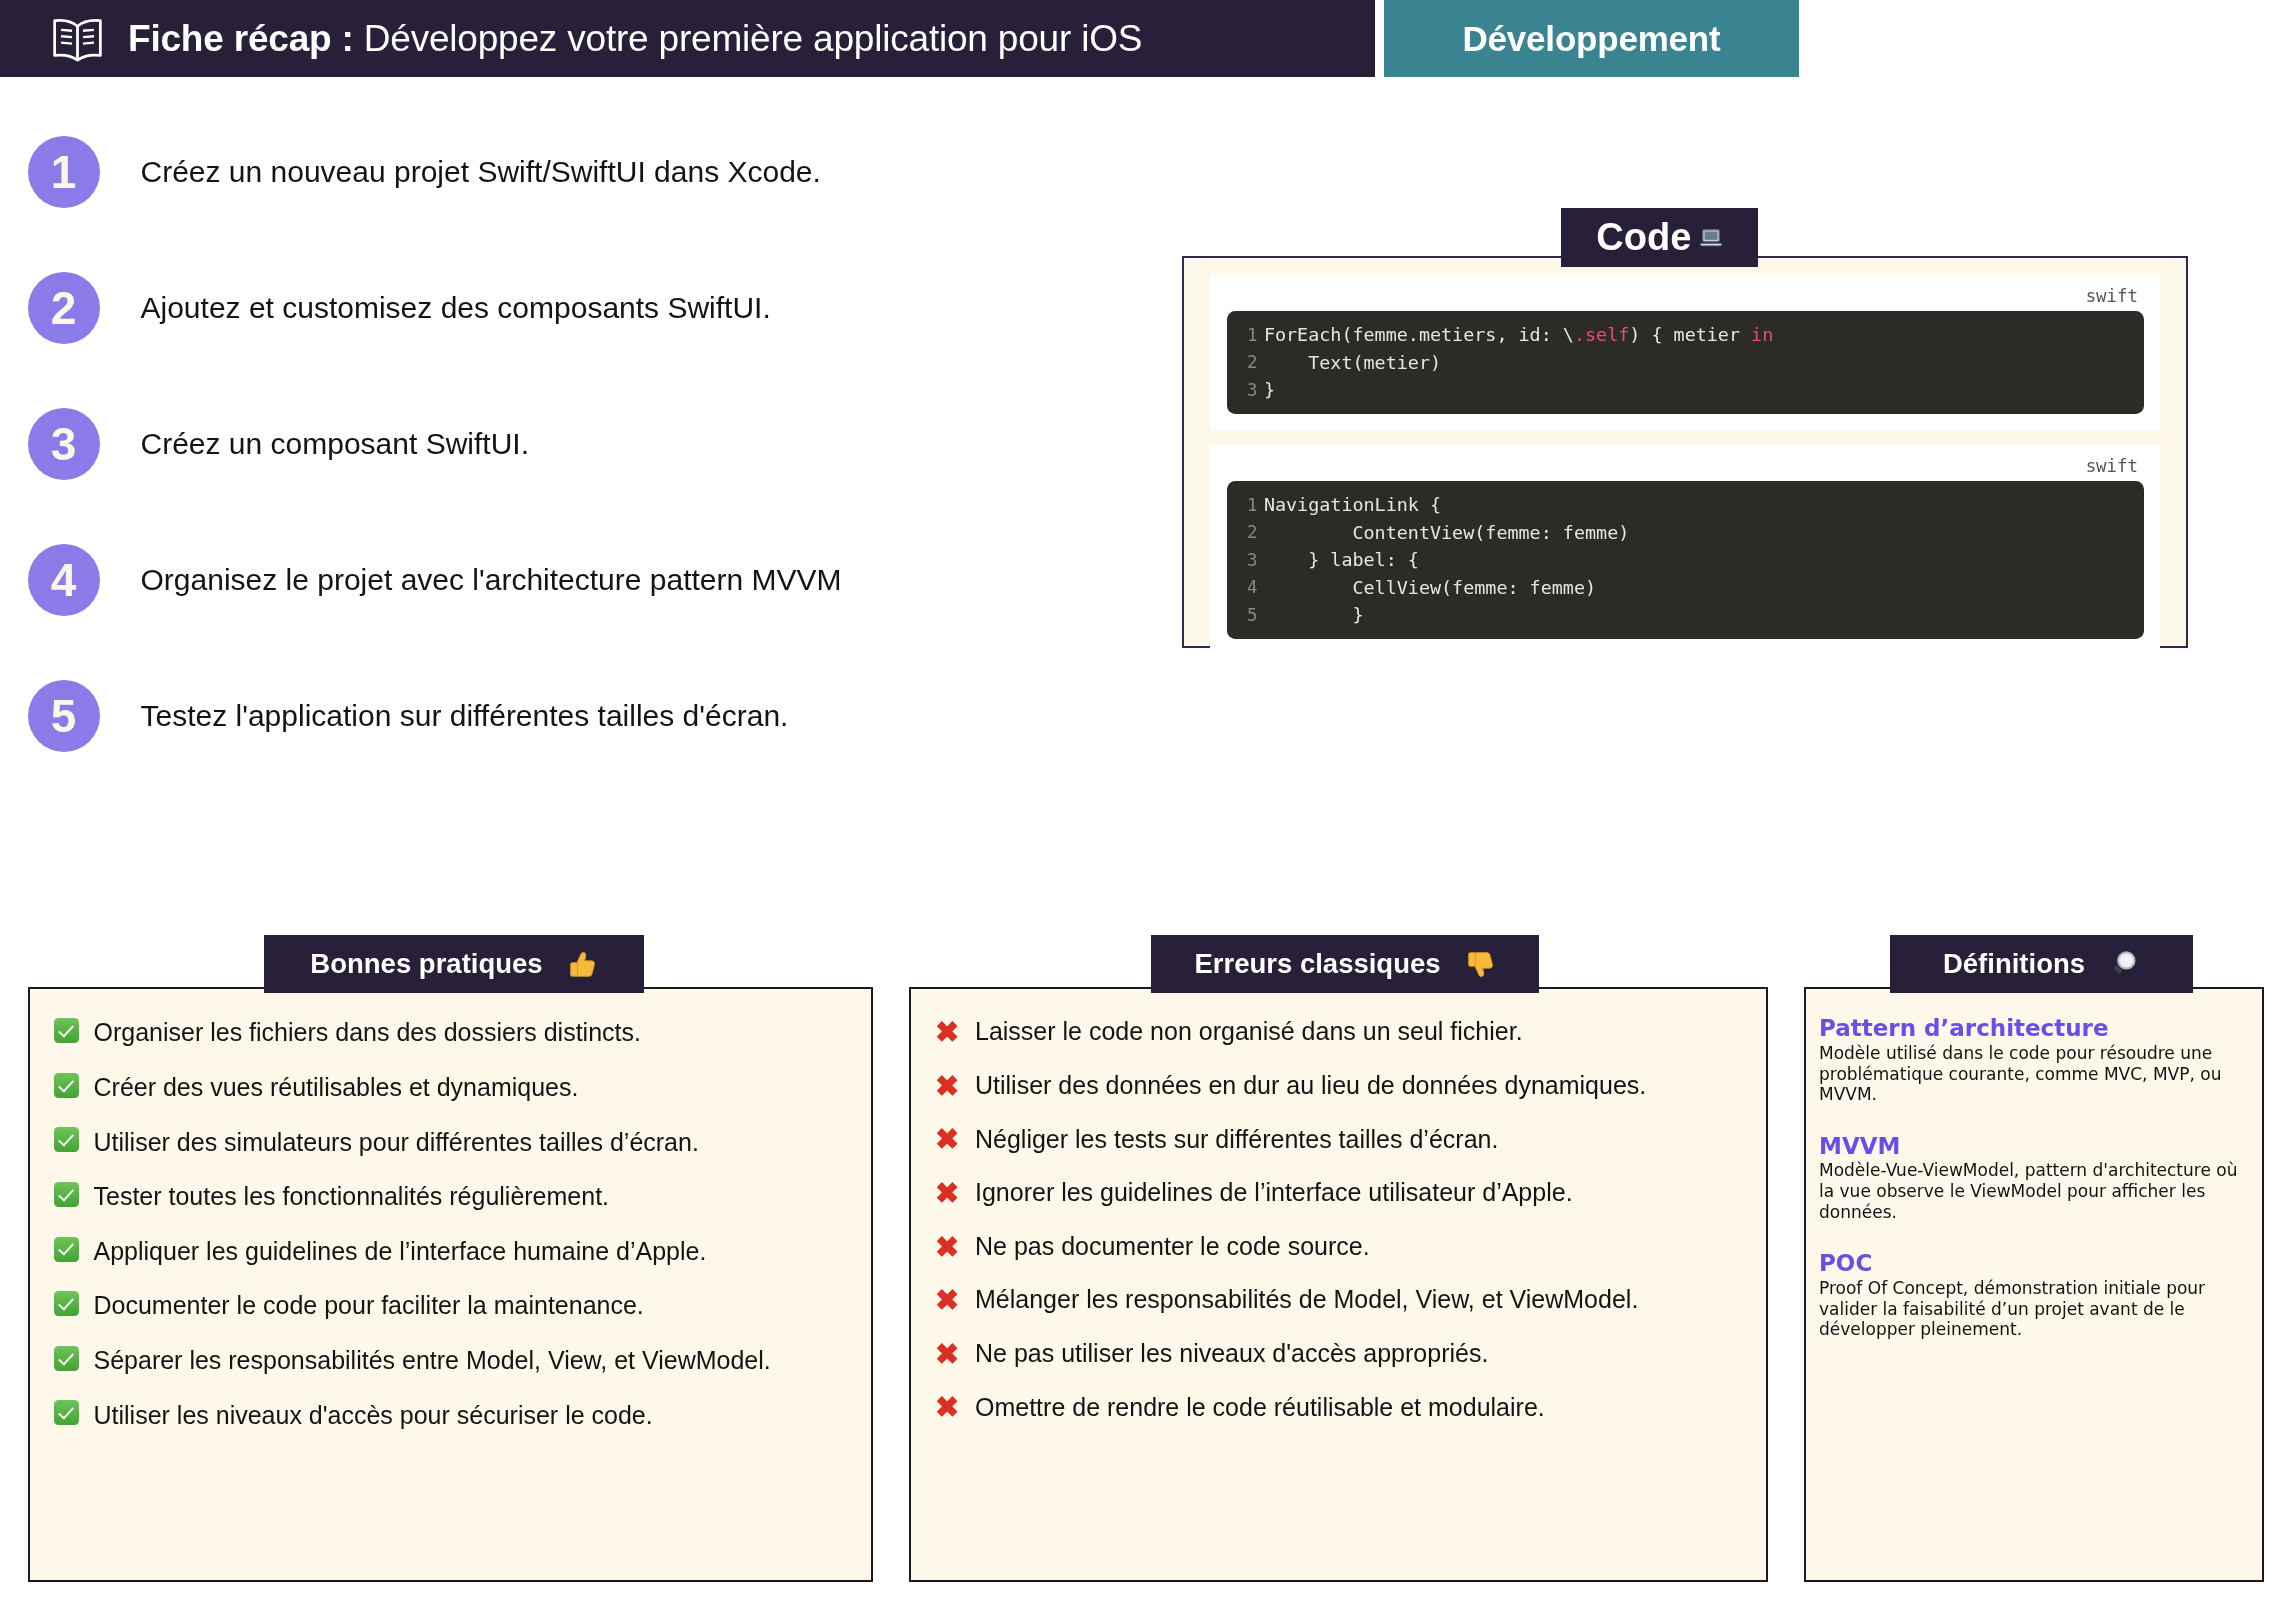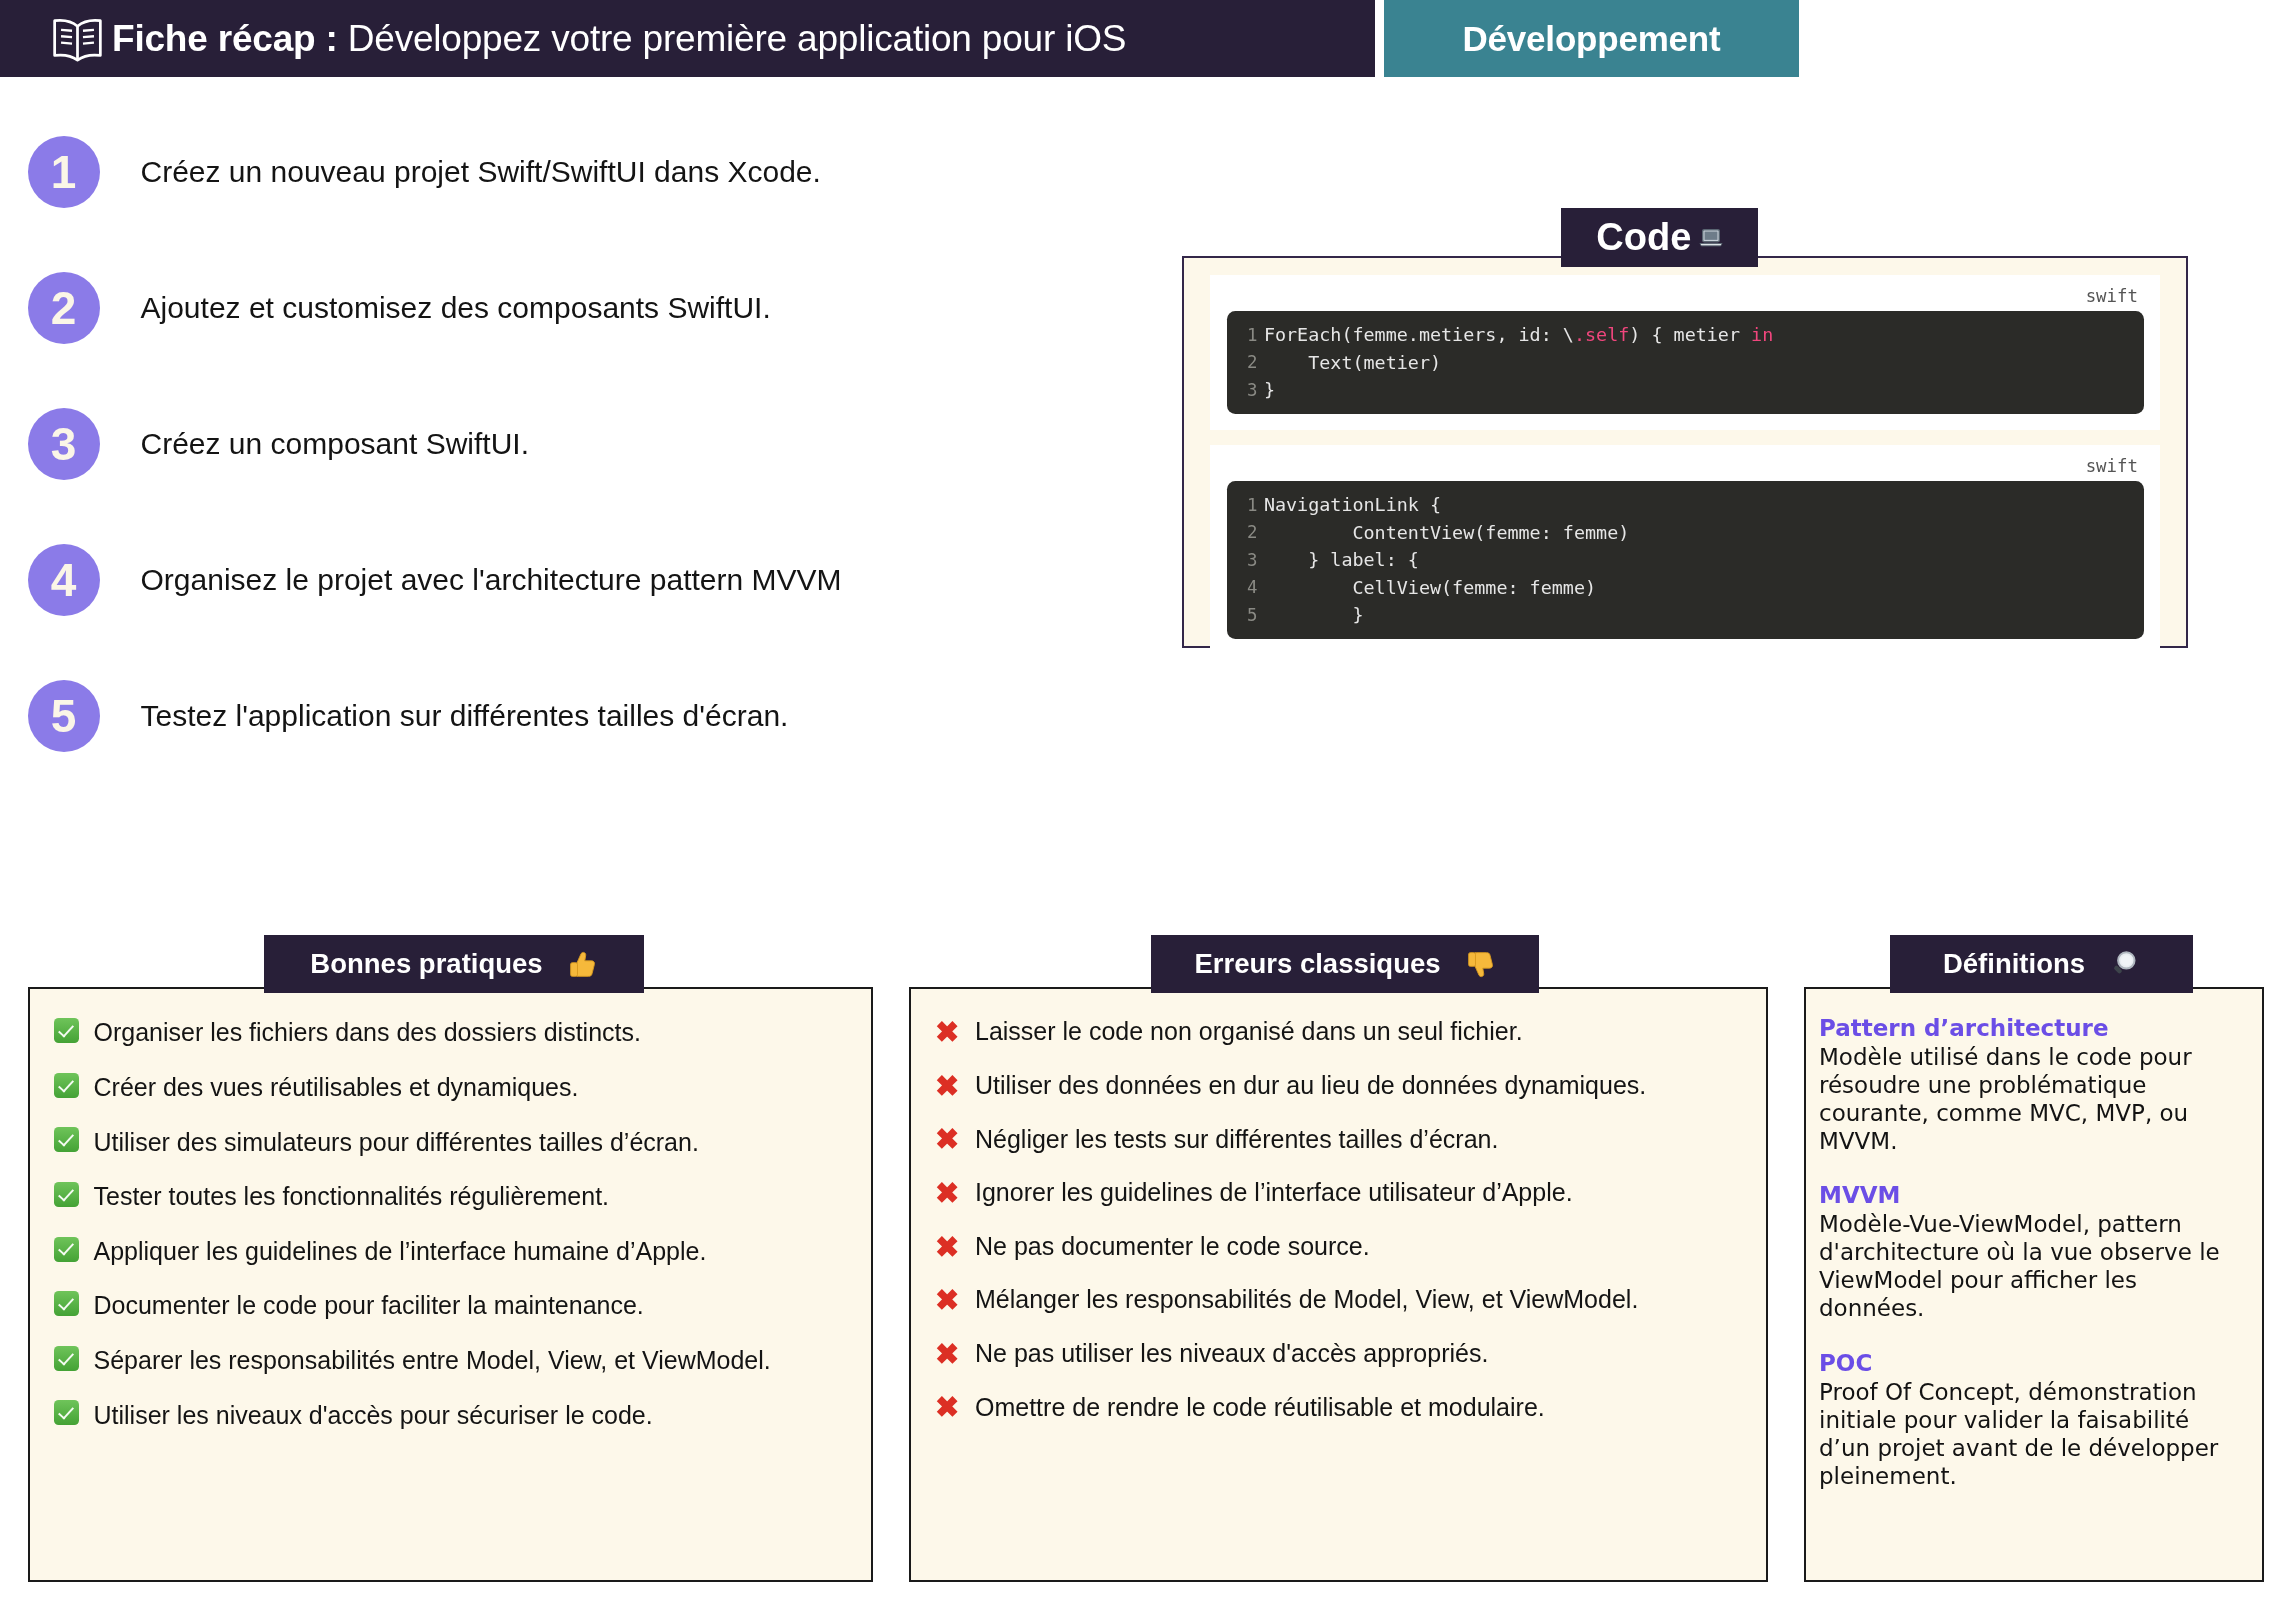--- a/index.html
+++ b/index.html
@@ -25,21 +25,21 @@
     display: flex;
     align-items: center;
   }
   #book-icon {
     margin-left: 51px;
     width: 53px;
     height: 46px;
     flex: 0 0 auto;
   }
   #header-title {
-    margin-left: 8px;
+    margin-left: 24px;
     color: #ffffff;
     font-size: 37px;
     letter-spacing: -0.2px;
     white-space: nowrap;
   }
   #header-title .strong {
     font-weight: bold;
   }
   #category-badge {
     position: absolute;
@@ -251,21 +251,21 @@
   .def-block { margin-bottom: 27.5px; }
   .def-term {
     color: #6B4EE6;
     font-weight: bold;
     font-size: 23px;
     margin-bottom: 1.8px;
     font-family: "DejaVu Sans", sans-serif;
   }
   .def-desc {
     color: #131313;
-    font-size: 23px;
+    font-size: 17px;
     line-height: 1.22;
     font-family: "DejaVu Sans", sans-serif;
   }
 </style>
 </head>
 <body>
 
 <div id="header-bar">
   <svg id="book-icon" viewBox="0 0 58 50">
     <path d="M29 11 C22 5, 12 4, 4 5 L4 43 C12 42, 22 43, 29 48 C36 43, 46 42, 54 43 L54 5 C46 4, 36 5, 29 11 Z" fill="none" stroke="#FFFFFF" stroke-width="3" stroke-linejoin="round"></path>

